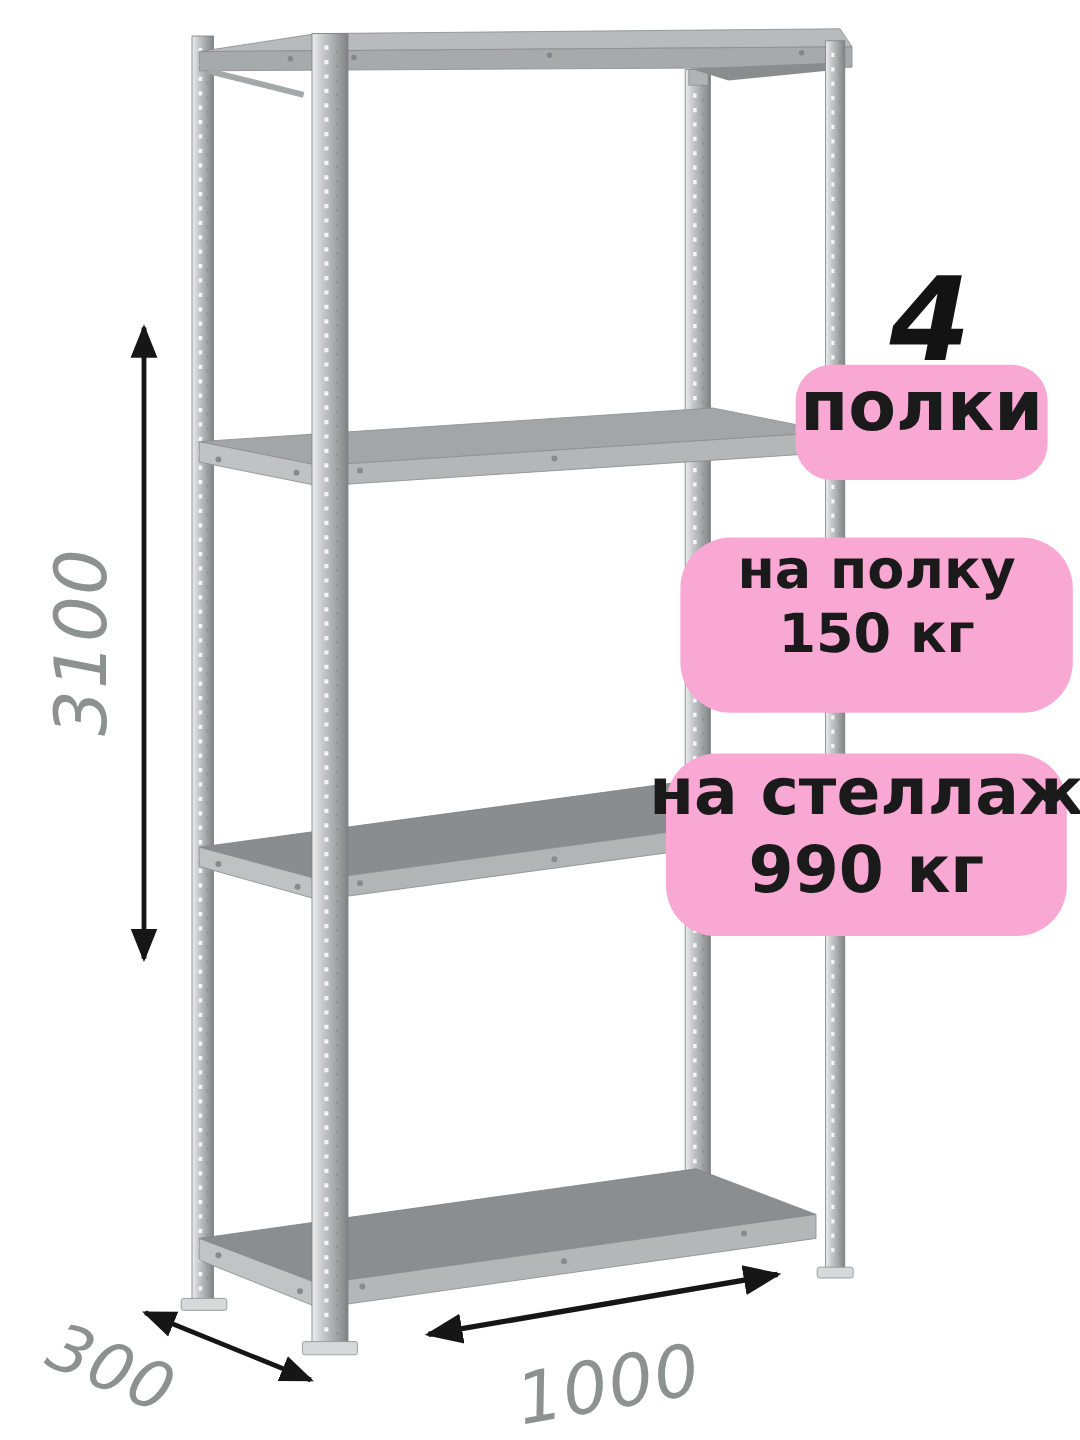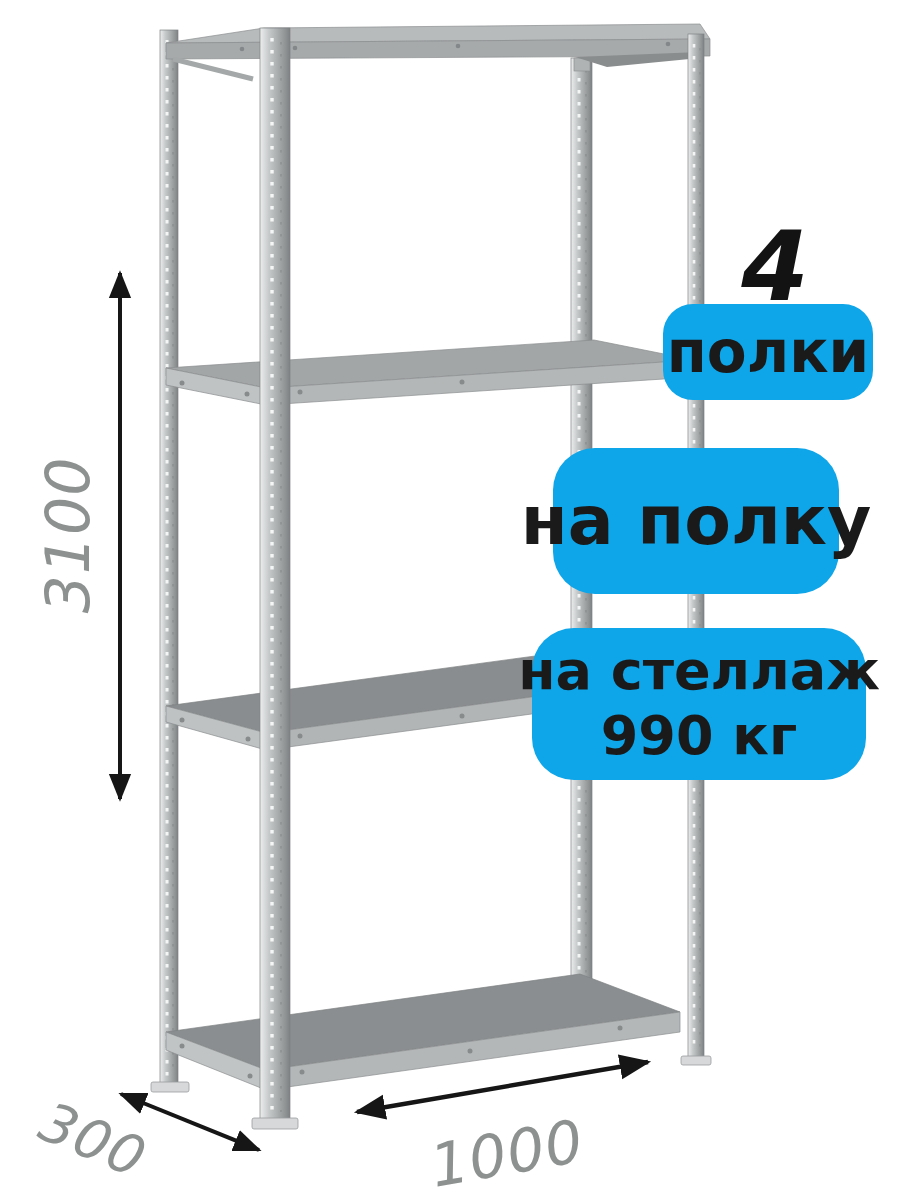--- a/index.html
+++ b/index.html
@@ -17,27 +17,27 @@
   .dim-depth{left:20px;top:1109px;width:146px;height:62px;font-size:55px;transform:rotate(23deg);}
   .dim-width{left:417px;top:1120px;width:180px;height:66px;font-size:59px;transform:rotate(-10deg);}
   
   .count{
     position:absolute;left:733px;top:216px;width:84px;height:100px;
     display:flex;align-items:center;justify-content:center;
     font-size:97px;font-weight:700;font-style:italic;color:#131313;
   }
   
   .badge{
-    position:absolute;background:#0ea5e9;color:#1a1a1a;font-weight:700;
-    display:flex;flex-direction:column;align-items:center;justify-content:center;
+    position:absolute;background:#f9a8d4;color:#1a1a1a;font-weight:700;
+    display:flex;flex-direction:column;align-items:center;justify-content:flex-start;
     text-align:center;
   }
   .badge-shelves{left:663px;top:304px;width:210px;height:96px;border-radius:30px;font-size:58px;}
-  .badge-shelf-load{left:553px;top:448px;width:286px;height:146px;border-radius:42px;font-size:68px;line-height:1.18;}
-  .badge-rack-load{left:532px;top:628px;width:334px;height:152px;border-radius:42px;font-size:54px;line-height:1.2;}
+  .badge-shelf-load{left:567px;top:448px;width:327px;height:146px;border-radius:42px;font-size:45px;line-height:1.18;}
+  .badge-rack-load{left:555px;top:628px;width:334px;height:152px;border-radius:42px;font-size:54px;line-height:1.2;}
   .badge .line{white-space:nowrap;}
 </style>
 </head>
 <body>
 
 <div class="stage">
 
   <svg class="rack-svg" viewBox="0 0 900 1200" aria-hidden="true">
     <defs>
       <linearGradient id="postGrad" x1="0" y1="0" x2="1" y2="0">
@@ -136,20 +136,21 @@
   <div class="dim dim-width">1000</div>
 
   <div class="count">4</div>
 
   <div class="badge badge-shelves">
     <div class="line">полки</div>
   </div>
 
   <div class="badge badge-shelf-load">
     <div class="line">на полку</div>
+    <div class="line">150 кг</div>
   </div>
 
   <div class="badge badge-rack-load">
     <div class="line">на стеллаж</div>
     <div class="line">990 кг</div>
   </div>
 
 </div>
 
 </body></html>

